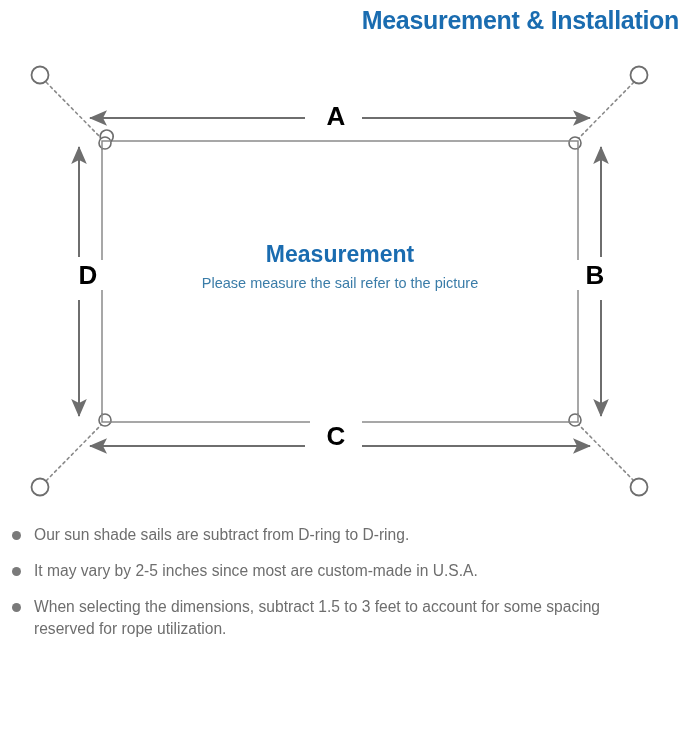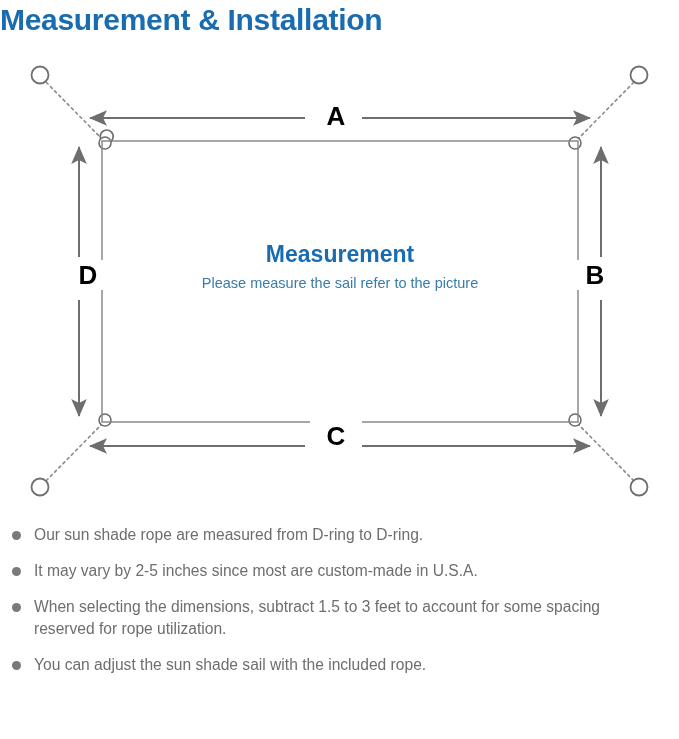--- a/index.html
+++ b/index.html
@@ -17,22 +17,22 @@
   }
 
   
   .page-title {
     position: absolute;
     left: 0;
     top: 0;
     width: 679px;
     height: 42px;
     line-height: 40px;
-    text-align: left;
-    font-size: 30px;
+    text-align: right;
+    font-size: 25px;
     font-weight: bold;
     color: #1a6cb0;
     letter-spacing: -0.3px;
     white-space: nowrap;
   }
 
   
   .diagram {
     position: absolute;
     left: 0;
@@ -187,27 +187,23 @@
 
   <div class="dim-label dim-a">A</div>
   <div class="dim-label dim-b">B</div>
   <div class="dim-label dim-c">C</div>
   <div class="dim-label dim-d">D</div>
 </div>
 
 <div class="notes">
   <div class="note-row">
     <span class="note-bullet"></span>
-    <span class="note-text">Our sun shade rope are measured from D-ring to D-ring.</span>
+    <span class="note-text">Our sun shade sails are subtract from D-ring to D-ring.</span>
   </div>
   <div class="note-row">
     <span class="note-bullet"></span>
     <span class="note-text">It may vary by 2-5 inches since most are custom-made in U.S.A.</span>
   </div>
   <div class="note-row">
     <span class="note-bullet"></span>
     <span class="note-text">When selecting the dimensions, subtract 1.5 to 3 feet to account for some spacing reserved for rope utilization.</span>
   </div>
-  <div class="note-row">
-    <span class="note-bullet"></span>
-    <span class="note-text">You can adjust the sun shade sail with the included rope.</span>
-  </div>
 </div>
 
 </body></html>

